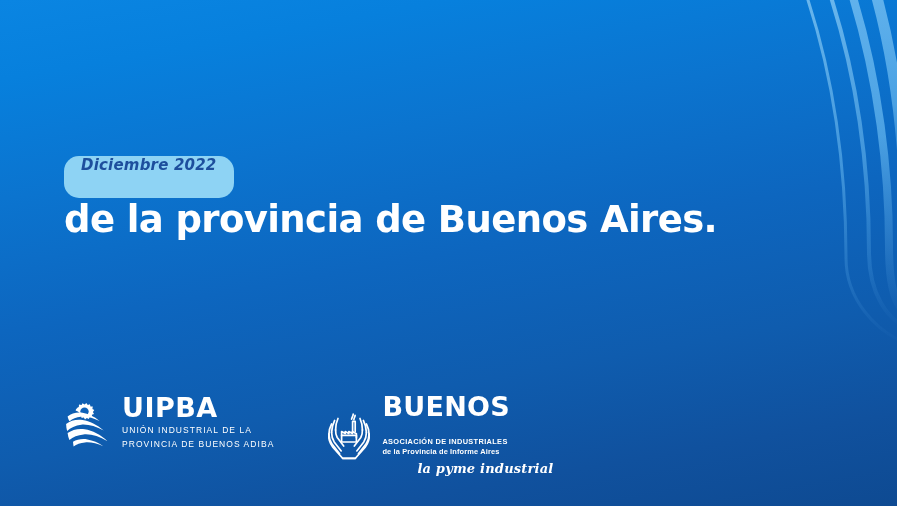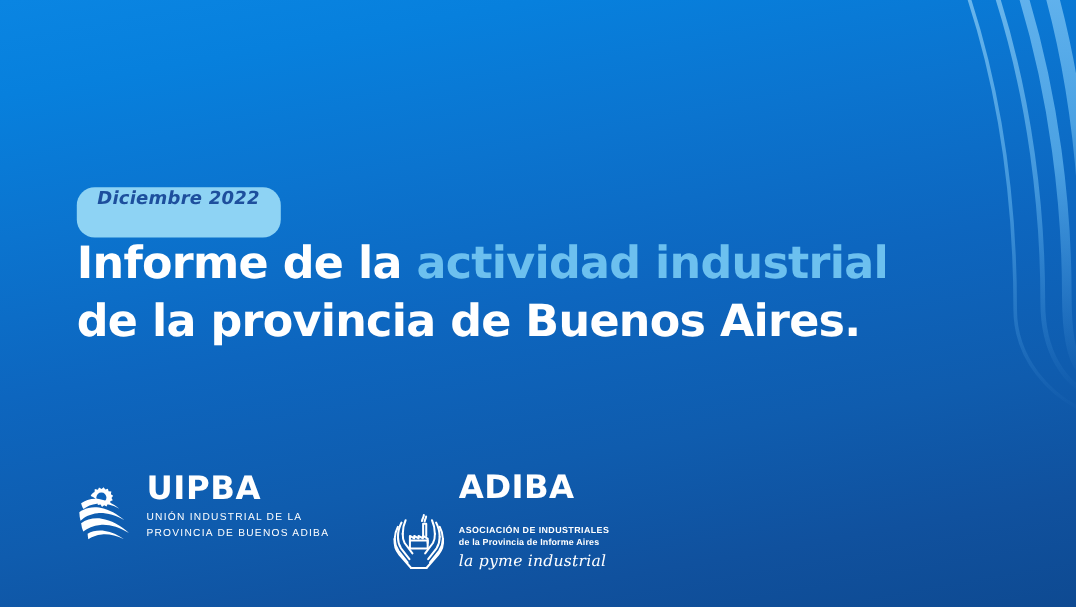--- a/index.html
+++ b/index.html
@@ -81,21 +81,21 @@
 
   
   .logos {
     position: absolute;
     left: 62px;
     top: 392px;
     display: flex;
     align-items: flex-start;
     gap: 50px;
   }
-  .logo-block { display: flex; align-items: flex-end; }
+  .logo-block { display: flex; align-items: center; }
 
   .uipba-mark { width: 50px; height: 48px; flex: none; margin-top: 4px; }
   .uipba-text { margin-left: 10px; padding-top: 2px; }
   .uipba-word {
     font-family: "DejaVu Sans", sans-serif;
     font-weight: bold;
     font-size: 27px;
     line-height: 28px;
     letter-spacing: 0.5px;
     color: #ffffff;
@@ -135,27 +135,28 @@
     font-weight: bold;
     font-size: 7.4px;
     line-height: 9.5px;
     letter-spacing: 0.15px;
     color: #ffffff;
     white-space: nowrap;
   }
   .adiba-tagline {
     font-family: "DejaVu Serif", serif;
     font-style: italic;
-    font-weight: normal;
+    font-weight: bold;
     font-size: 13px;
     line-height: 16px;
     letter-spacing: 0.2px;
     color: #ffffff;
     margin-top: 5px;
     white-space: nowrap;
+    margin-left: 35px;
   }
 </style>
 </head>
 <body>
 
 <div class="slide">
 
   <svg class="bg-arcs" viewBox="0 0 897 506" preserveAspectRatio="none" aria-hidden="true">
     <defs>
       <linearGradient id="arcFade" x1="0" y1="0" x2="0" y2="1">
@@ -179,21 +180,20 @@
     </g>
   </svg>
 
   <div class="content">
 
     <div class="badge">
       <span class="badge-text">Diciembre 2022</span>
     </div>
 
     <div class="headline">
-      <div class="headline-line"><span>Informe de la </span><span class="accent">actividad industrial</span></div>
       <div class="headline-line">de la provincia de Buenos Aires.</div>
     </div>
 
     <div class="logos">
 
       <div class="logo-block">
         <svg class="uipba-mark" viewBox="0 0 50 48" aria-hidden="true">
           <g fill="#ffffff">
 
             <path d="M13.6 11.4c0.4-1.6 1.6-2.9 3.2-3.5l0.2-2.3 2.6 0.5 0.9-1.9 2.2 1.3 1.6-1.5 1.5 1.9 2.1-0.7 0.6 2.2 2.3 0.2-0.4 2.3 1.9 1.2-1.4 1.8 1.1 2-2.1 0.9 0.1 2.3-2.3-0.1-0.9 2.1-2-1.1-1.8 1.4-1.2-1.9-2.3 0.4-0.2-2.3-2.2-0.6 0.7-2.1-1.9-1.5z"></path>
@@ -234,21 +234,21 @@
 
             <path d="M17.6 25.4h14.8v6.6H17.6z"></path>
             <path d="M17.6 25.4l0-3.8 3.6 2.0v-2.0l3.6 2.0v-2.0l3.6 2.0v-2.0l4.0 2.2v3.6"></path>
 
             <path d="M28.6 21.6v-10.2h2.6v10.2"></path>
             <path d="M29.9 9.6c0-1.6 1.2-2.6 1.2-4.2"></path>
             <path d="M27.6 9.2c0.2-1.9 1.6-3.1 1.6-5.0"></path>
           </g>
         </svg>
         <div class="adiba-text">
-          <div class="adiba-word">ADIBA</div>
+          <div class="adiba-word">BUENOS</div>
           <div class="adiba-sub1">ASOCIACIÓN DE INDUSTRIALES</div>
           <div class="adiba-sub2">de la Provincia de Informe Aires</div>
           <div class="adiba-tagline">la pyme industrial</div>
         </div>
       </div>
 
     </div>
   </div>
 </div>
 

